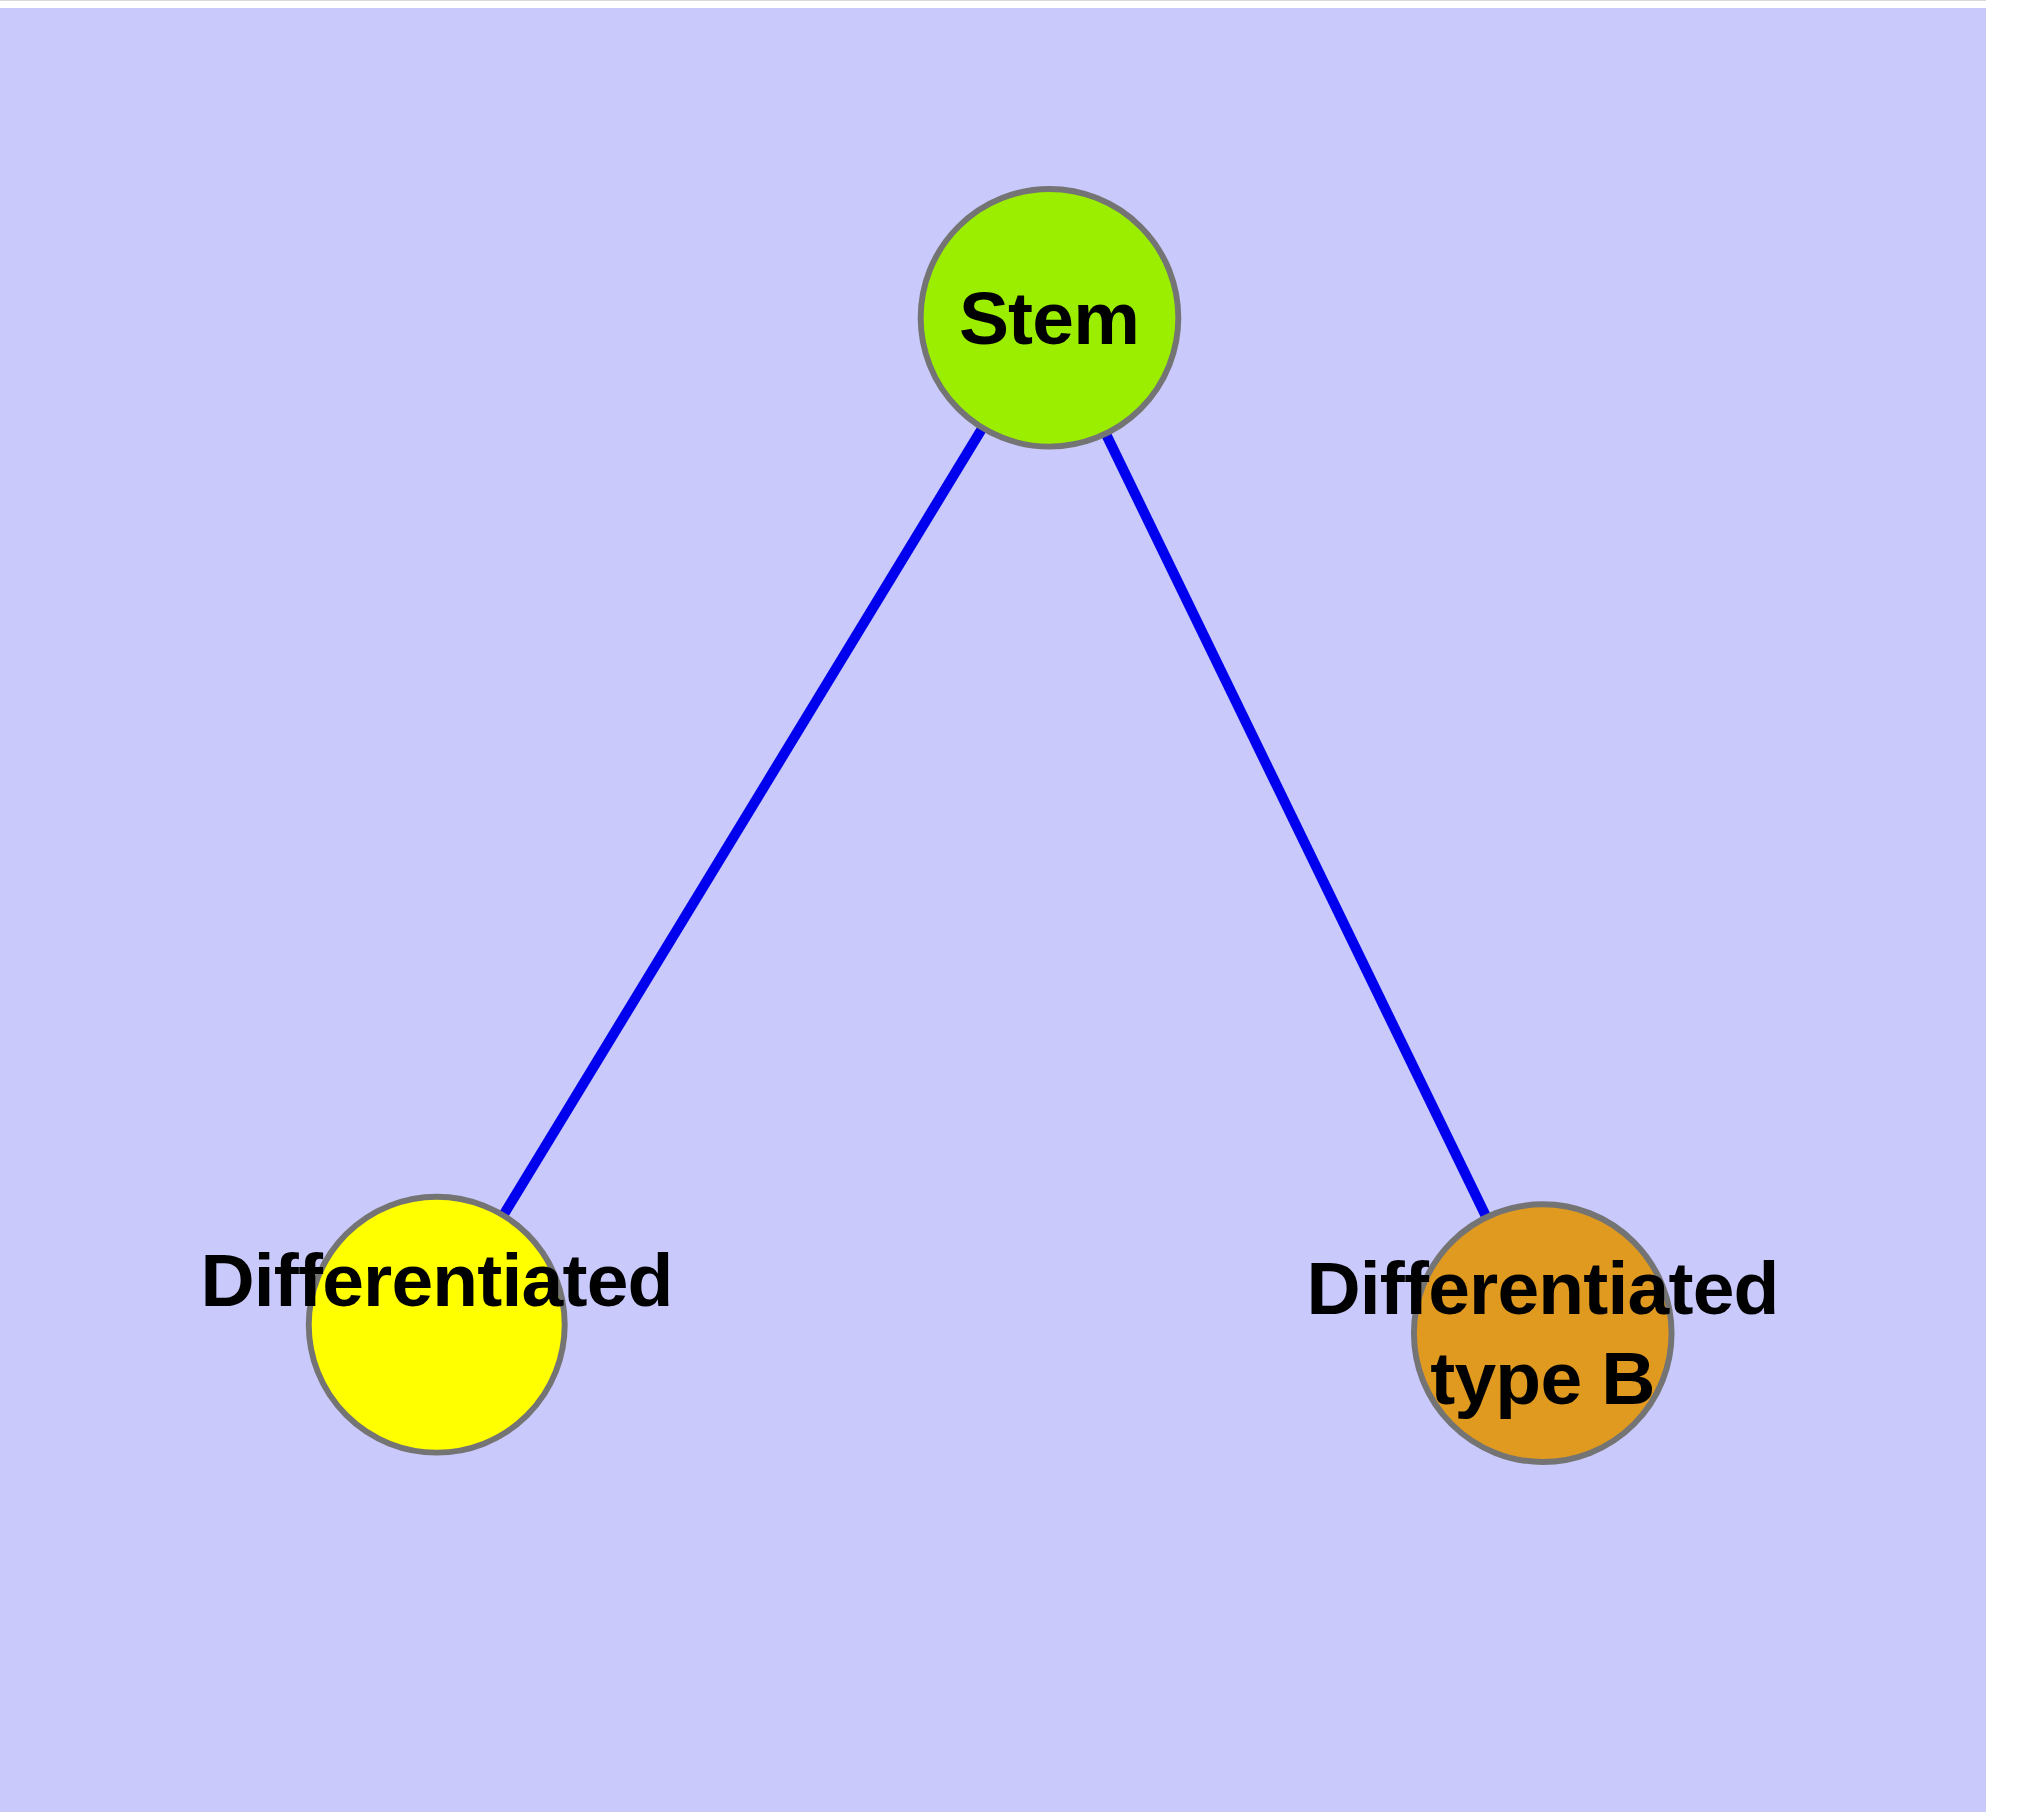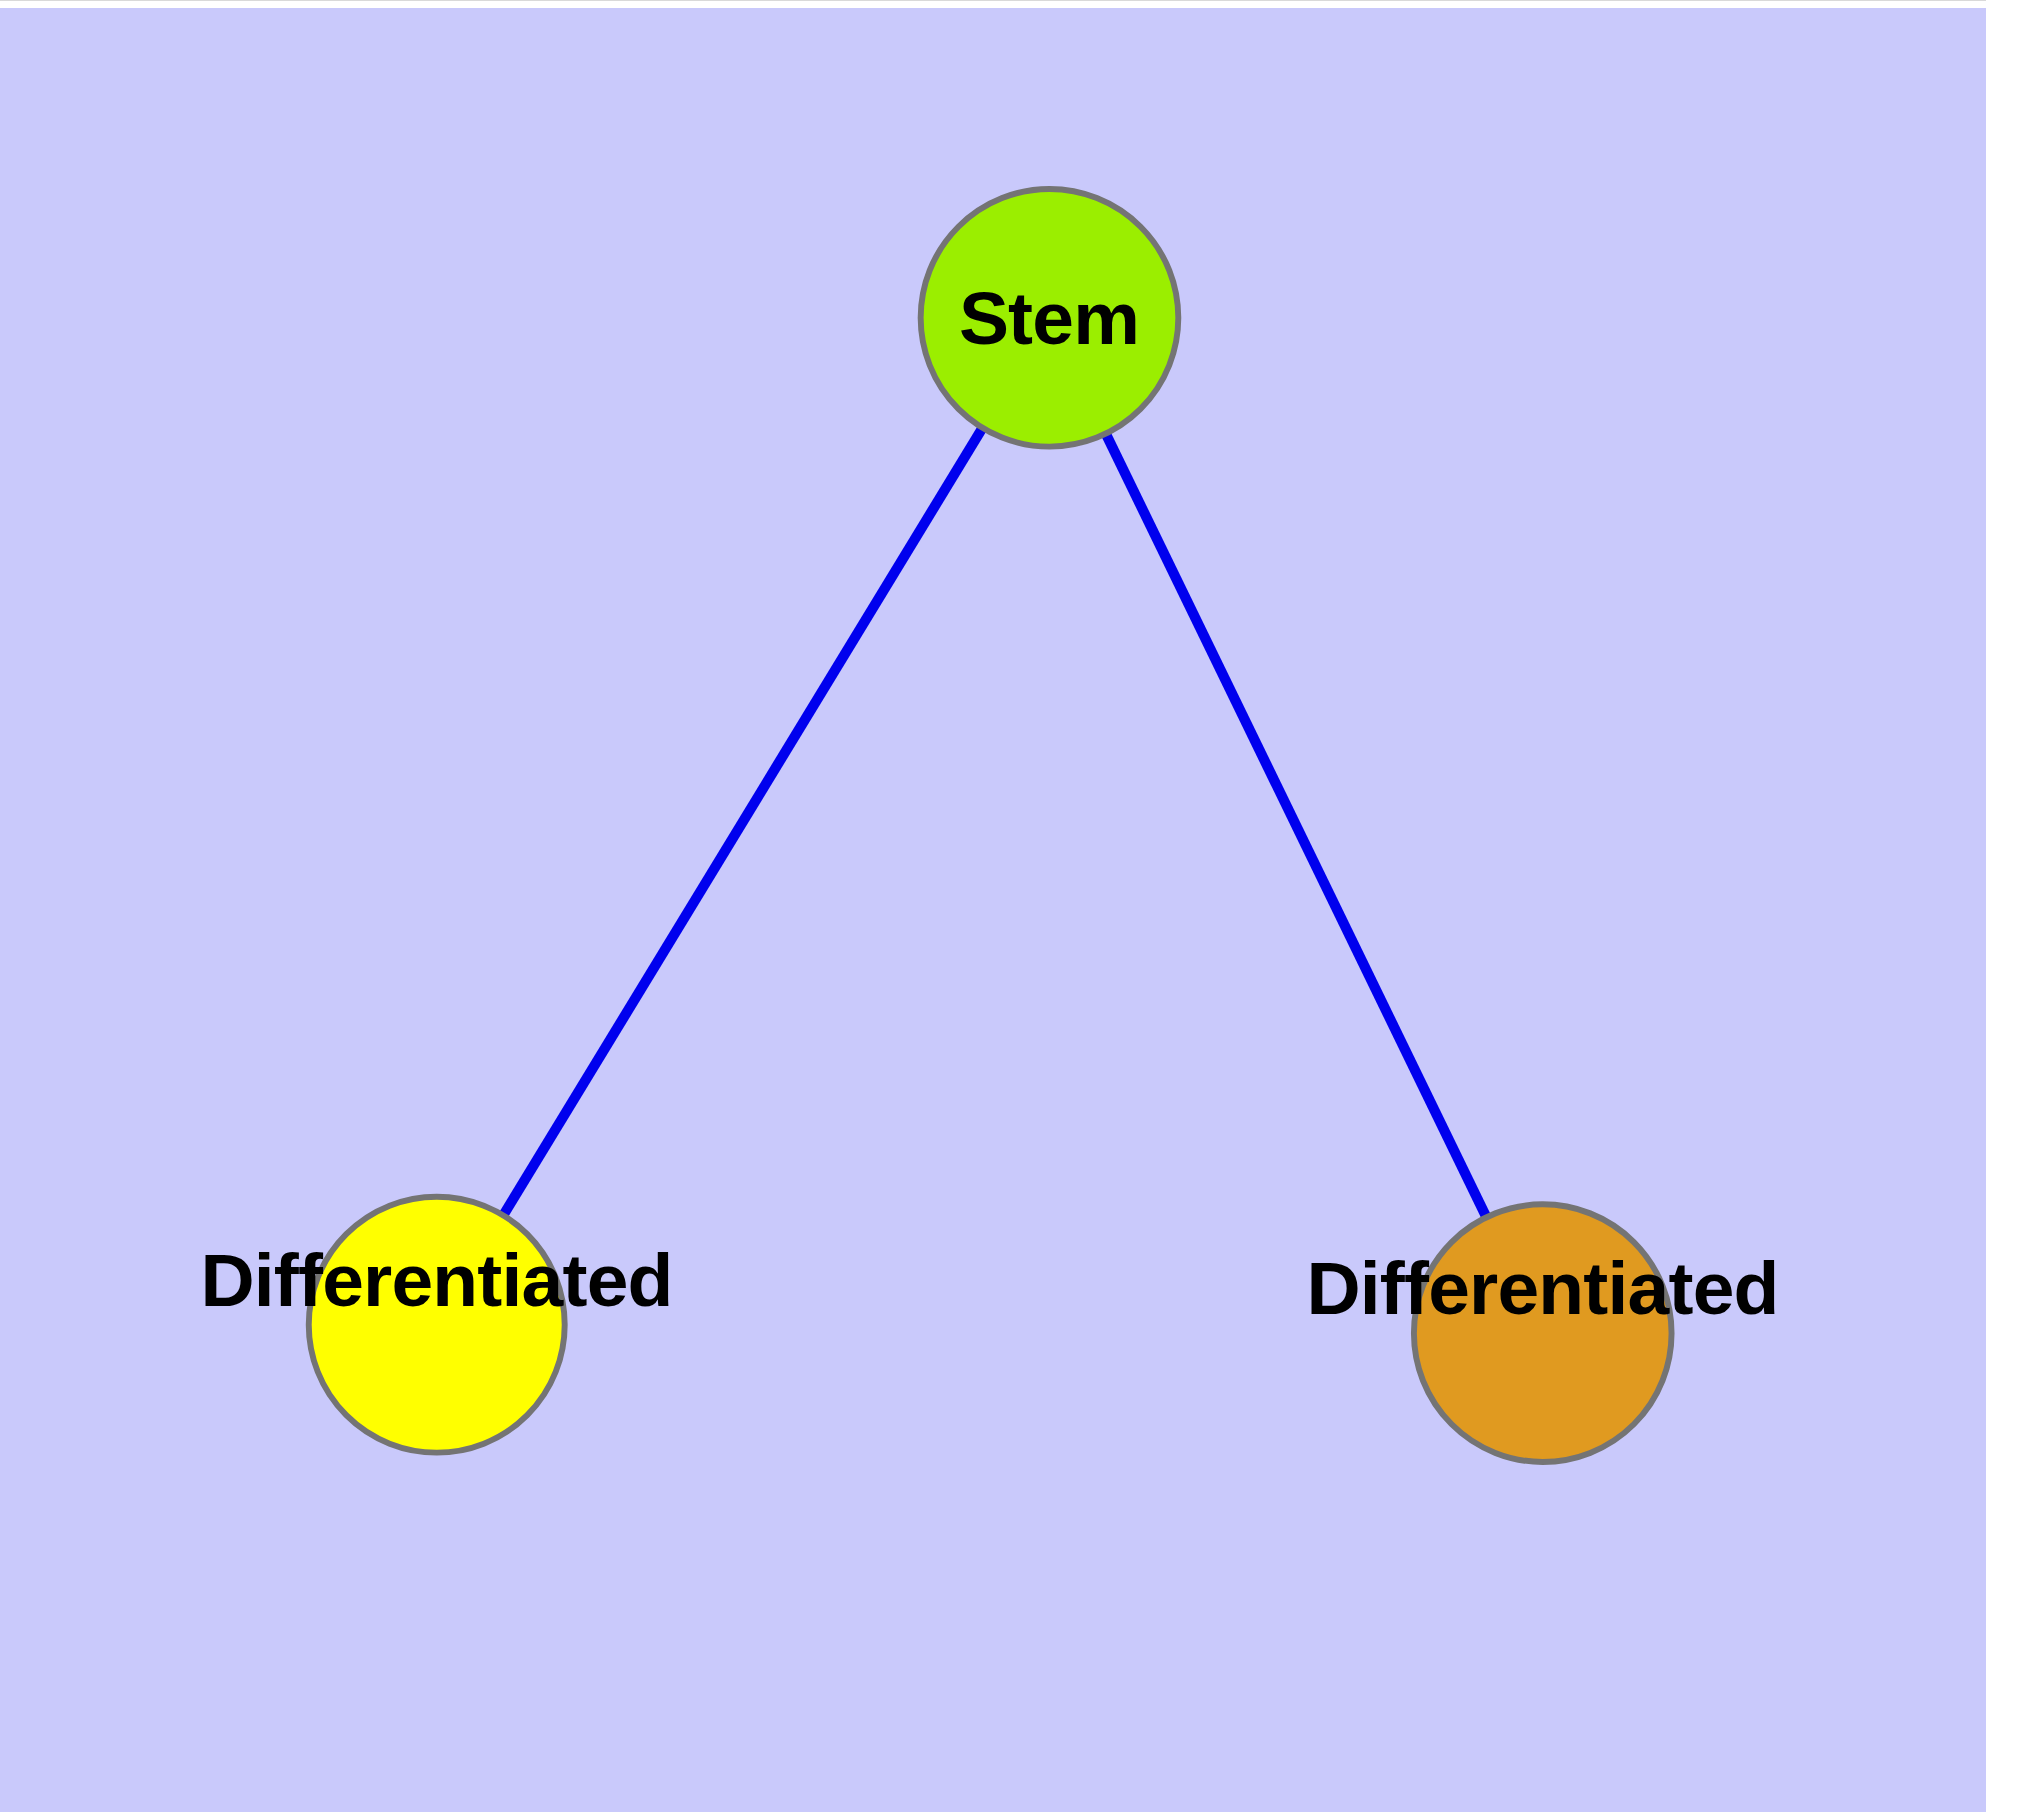--- a/index.html
+++ b/index.html
@@ -65,16 +65,17 @@
   <div class="node-label label-stem">
     <span class="line">Stem</span>
   </div>
 
   <div class="node-label label-a">
     <span class="line">Differentiated</span>
   </div>
 
   <div class="node-label label-b">
     <span class="line">Differentiated</span>
+    <span class="line">type B</span>
   </div>
 
 </div>
 
 
 </body></html>

